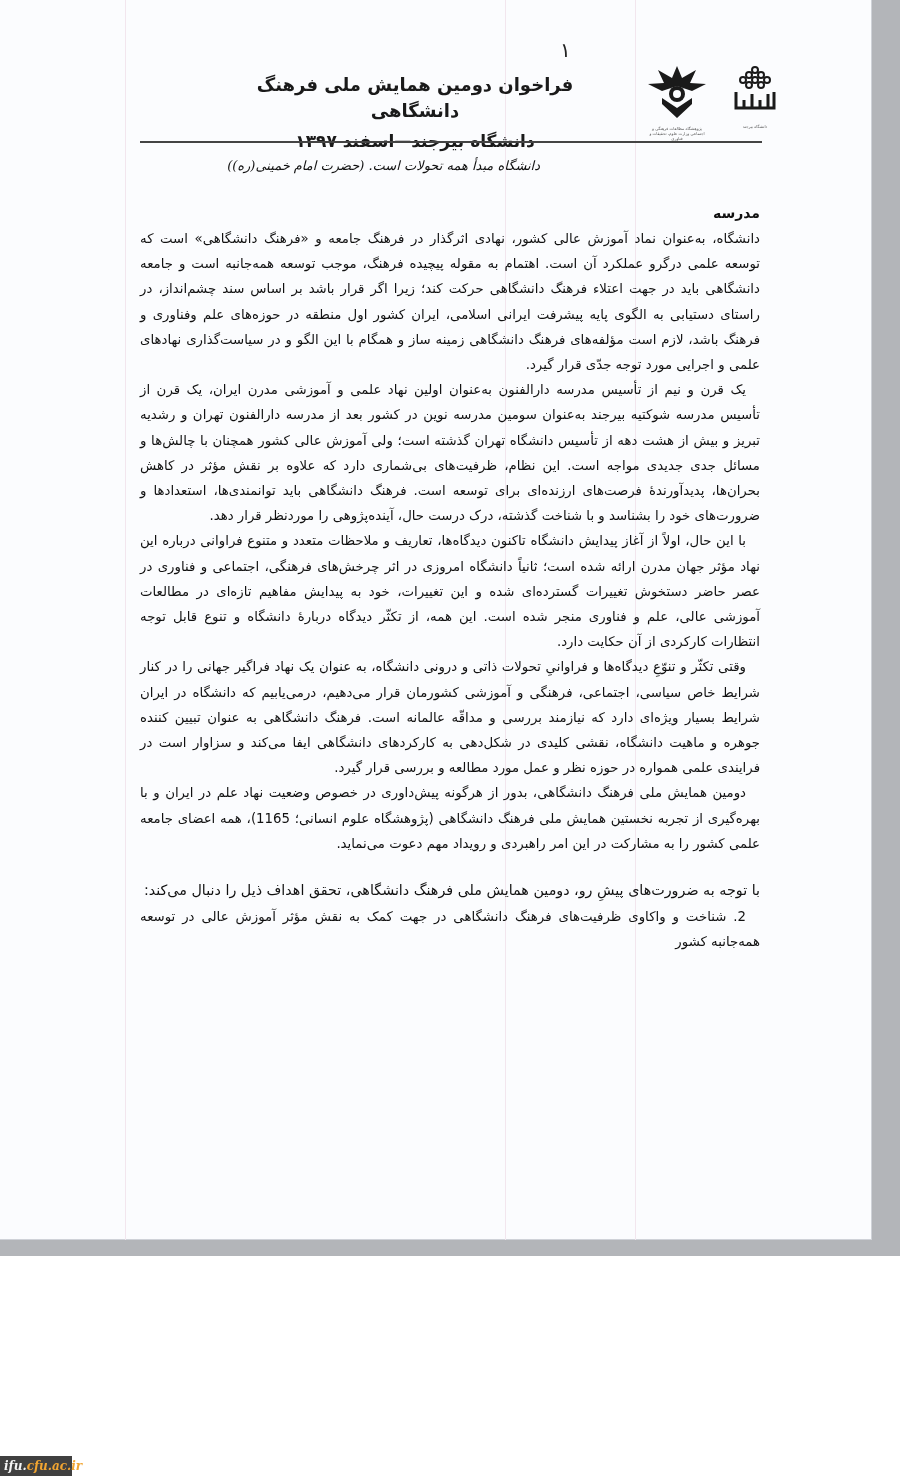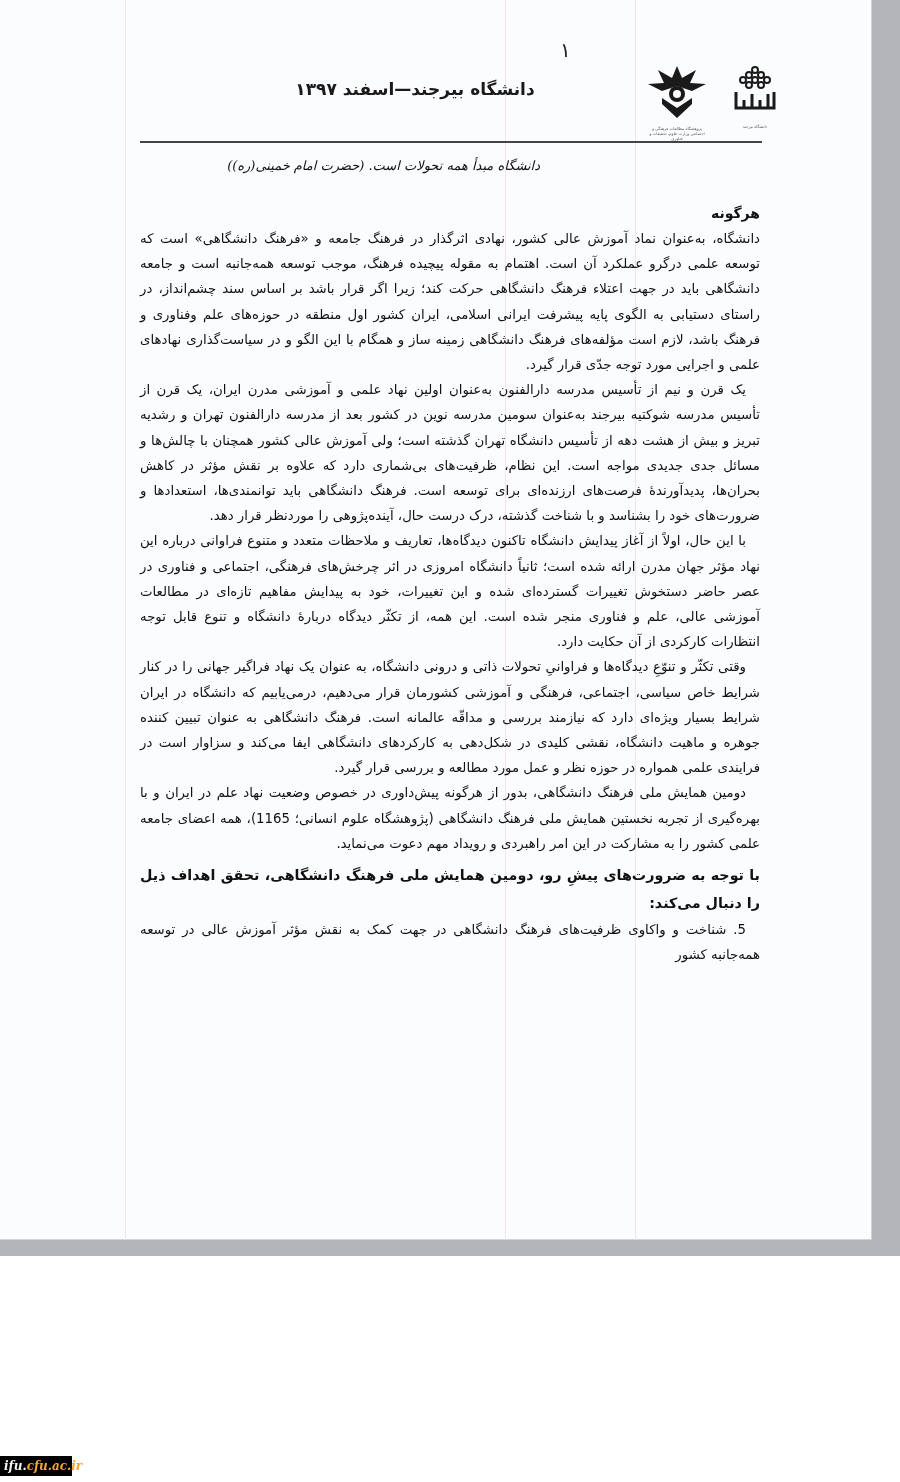--- a/index.html
+++ b/index.html
@@ -35,41 +35,42 @@
     font-family:"DejaVu Serif", serif; font-style:italic; font-size:13px; color:#111; white-space:nowrap;
   }
   .content {
     position:absolute; left:140px; top:200px; width:620px; direction:rtl; text-align:justify;
     font-family:"DejaVu Sans", sans-serif; font-size:13.3px; line-height:25.2px; color:#111;
   }
   .content h2 { margin:0; font-size:14px; font-weight:bold; line-height:26px; text-align:right; }
   .content p { margin:0; text-indent:0; }
   .content p.ind { text-indent:14px; }
   .content p.last { text-align-last:right; }
-  .content p.bold { font-weight:bold; font-size:14.3px; line-height:28px; margin-top:5px; }
+  .content p.bold { font-weight:normal; font-size:14.3px; line-height:28px; margin-top:20px; }
   .watermark {
-    position:absolute; left:0; top:1456px; width:72px; height:20px; background:#000000;
+    position:absolute; left:0; top:1456px; width:72px; height:20px; background:#404040;
     font-family:"DejaVu Serif", serif; font-style:italic; font-weight:bold; font-size:12px;
     line-height:20px; padding-left:4px; box-sizing:border-box; white-space:nowrap;text-align:center;
   }
   .watermark .w1 { color:#f4f4f4; }
   .watermark .w2 { color:#f2a531; }
 </style>
 </head>
 <body>
 
 <div class="scan">
   <div class="page">
     <div class="guide" style="left:125px"></div>
     <div class="guide" style="left:505px"></div>
     <div class="guide" style="left:635px"></div>
 
     <div class="page-num">۱</div>
 
     <div class="header-titles">
+      <div class="t1">فراخوان دومین همایش ملی فرهنگ دانشگاهی</div>
       <div class="t2">دانشگاه بیرجند—اسفند ۱۳۹۷</div>
     </div>
 
     <div class="logos">
       <div class="logo logo-star">
         <svg width="62" height="58" viewBox="0 0 62 58">
           <polygon points="31,2 36,14 50,6 44,19 60,20 46,27 31,22 16,27 2,20 18,19 12,6 26,14" fill="#1a1a1a"></polygon>
           <circle cx="31" cy="30" r="8" fill="#1a1a1a"></circle>
           <circle cx="31" cy="30" r="4" fill="#fbfcfe"></circle>
           <polygon points="16,34 31,44 46,34 46,40 31,54 16,40" fill="#1a1a1a"></polygon>
@@ -92,25 +93,25 @@
         </svg>
         <div class="logo-cap">دانشگاه بیرجند</div>
       </div>
     </div>
 
     <div class="rule"></div>
 
     <div class="quote">دانشگاه مبدأ همه تحولات است. (حضرت امام خمینی(ره))</div>
 
     <div class="content">
-      <h2>هرگونه</h2>
+      <h2>مدرسه</h2>
       <p class="last">دانشگاه، به‌عنوان نماد آموزش عالی کشور، نهادی اثرگذار در فرهنگ جامعه و «فرهنگ دانشگاهی» است که توسعه علمی درگرو عملکرد آن است. اهتمام به مقوله پیچیده فرهنگ، موجب توسعه همه‌جانبه است و جامعه دانشگاهی باید در جهت اعتلاء فرهنگ دانشگاهی حرکت کند؛ زیرا اگر قرار باشد بر اساس سند چشم‌انداز، در راستای دستیابی به الگوی پایه پیشرفت ایرانی اسلامی، ایران کشور اول منطقه در حوزه‌های علم وفناوری و فرهنگ باشد، لازم است مؤلفه‌های فرهنگ دانشگاهی زمینه ساز و همگام با این الگو و در سیاست‌گذاری نهادهای علمی و اجرایی مورد توجه جدّی قرار گیرد.</p>
       <p class="ind last">یک قرن و نیم از تأسیس مدرسه دارالفنون به‌عنوان اولین نهاد علمی و آموزشی مدرن ایران، یک قرن از تأسیس مدرسه شوکتیه بیرجند به‌عنوان سومین مدرسه نوین در کشور بعد از مدرسه دارالفنون تهران و رشدیه تبریز و بیش از هشت دهه از تأسیس دانشگاه تهران گذشته است؛ ولی آموزش عالی کشور همچنان با چالش‌ها و مسائل جدی جدیدی مواجه است. این نظام، ظرفیت‌های بی‌شماری دارد که علاوه بر نقش مؤثر در کاهش بحران‌ها، پدیدآورندهٔ فرصت‌های ارزنده‌ای برای توسعه است. فرهنگ دانشگاهی باید توانمندی‌ها، استعدادها و ضرورت‌های خود را بشناسد و با شناخت گذشته، درک درست حال، آینده‌پژوهی را مورد‌نظر قرار دهد.</p>
       <p class="ind last">با این حال، اولاً از آغاز پیدایش دانشگاه تاکنون دیدگاه‌ها، تعاریف و ملاحظات متعدد و متنوع فراوانی درباره این نهاد مؤثر جهان مدرن ارائه شده است؛ ثانیاً دانشگاه امروزی در اثر چرخش‌های فرهنگی، اجتماعی و فناوری در عصر حاضر دستخوش تغییرات گسترده‌ای شده و این تغییرات، خود به پیدایش مفاهیم تازه‌ای در مطالعات آموزشی عالی، علم و فناوری منجر شده است. این همه، از تکثّر دیدگاه دربارهٔ دانشگاه و تنوع قابل توجه انتظارات کارکردی از آن حکایت دارد.</p>
       <p class="ind last">وقتی تکثّر و تنوّعِ دیدگاه‌ها و فراوانیِ تحولات ذاتی و درونی دانشگاه، به عنوان یک نهاد فراگیر جهانی را در کنار شرایط خاص سیاسی، اجتماعی، فرهنگی و آموزشی کشورمان قرار می‌دهیم، درمی‌یابیم که دانشگاه در ایران شرایط بسیار ویژه‌ای دارد که نیازمند بررسی و مداقّه عالمانه است. فرهنگ دانشگاهی به عنوان تبیین کننده جوهره و ماهیت دانشگاه، نقشی کلیدی در شکل‌دهی به کارکردهای دانشگاهی ایفا می‌کند و سزاوار است در فرایندی علمی همواره در حوزه نظر و عمل مورد مطالعه و بررسی قرار گیرد.</p>
       <p class="ind last">دومین همایش ملی فرهنگ دانشگاهی، بدور از هرگونه پیش‌داوری در خصوص وضعیت نهاد علم در ایران و با بهره‌گیری از تجربه نخستین همایش ملی فرهنگ دانشگاهی (پژوهشگاه علوم انسانی؛ 1165)، همه اعضای جامعه علمی کشور را به مشارکت در این امر راهبردی و رویداد مهم دعوت می‌نماید.</p>
       <p class="bold last">با توجه به ضرورت‌های پیشِ رو، دومین همایش ملی فرهنگ دانشگاهی، تحقق اهداف ذیل را دنبال می‌کند:</p>
-      <p class="ind last">5. شناخت و واکاوی ظرفیت‌های فرهنگ دانشگاهی در جهت کمک به نقش مؤثر آموزش عالی در توسعه همه‌جانبه کشور</p>
+      <p class="ind last">2. شناخت و واکاوی ظرفیت‌های فرهنگ دانشگاهی در جهت کمک به نقش مؤثر آموزش عالی در توسعه همه‌جانبه کشور</p>
     </div>
   </div>
 </div>
 
 <div class="watermark"><span class="w1">ifu.</span><span class="w2">cfu.ac.ir</span></div>
 
 </body></html>

